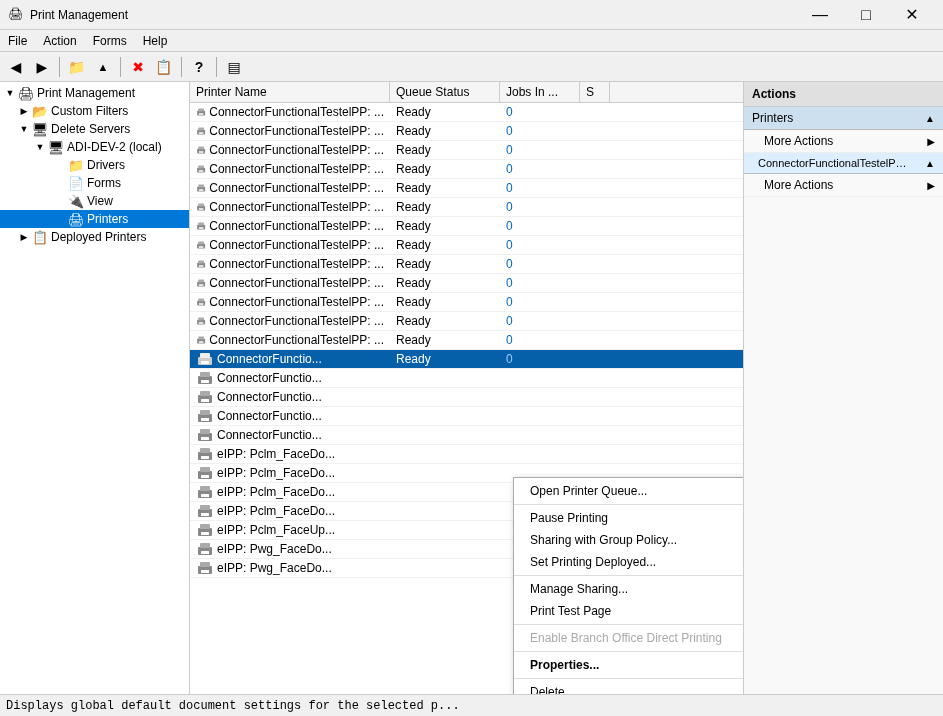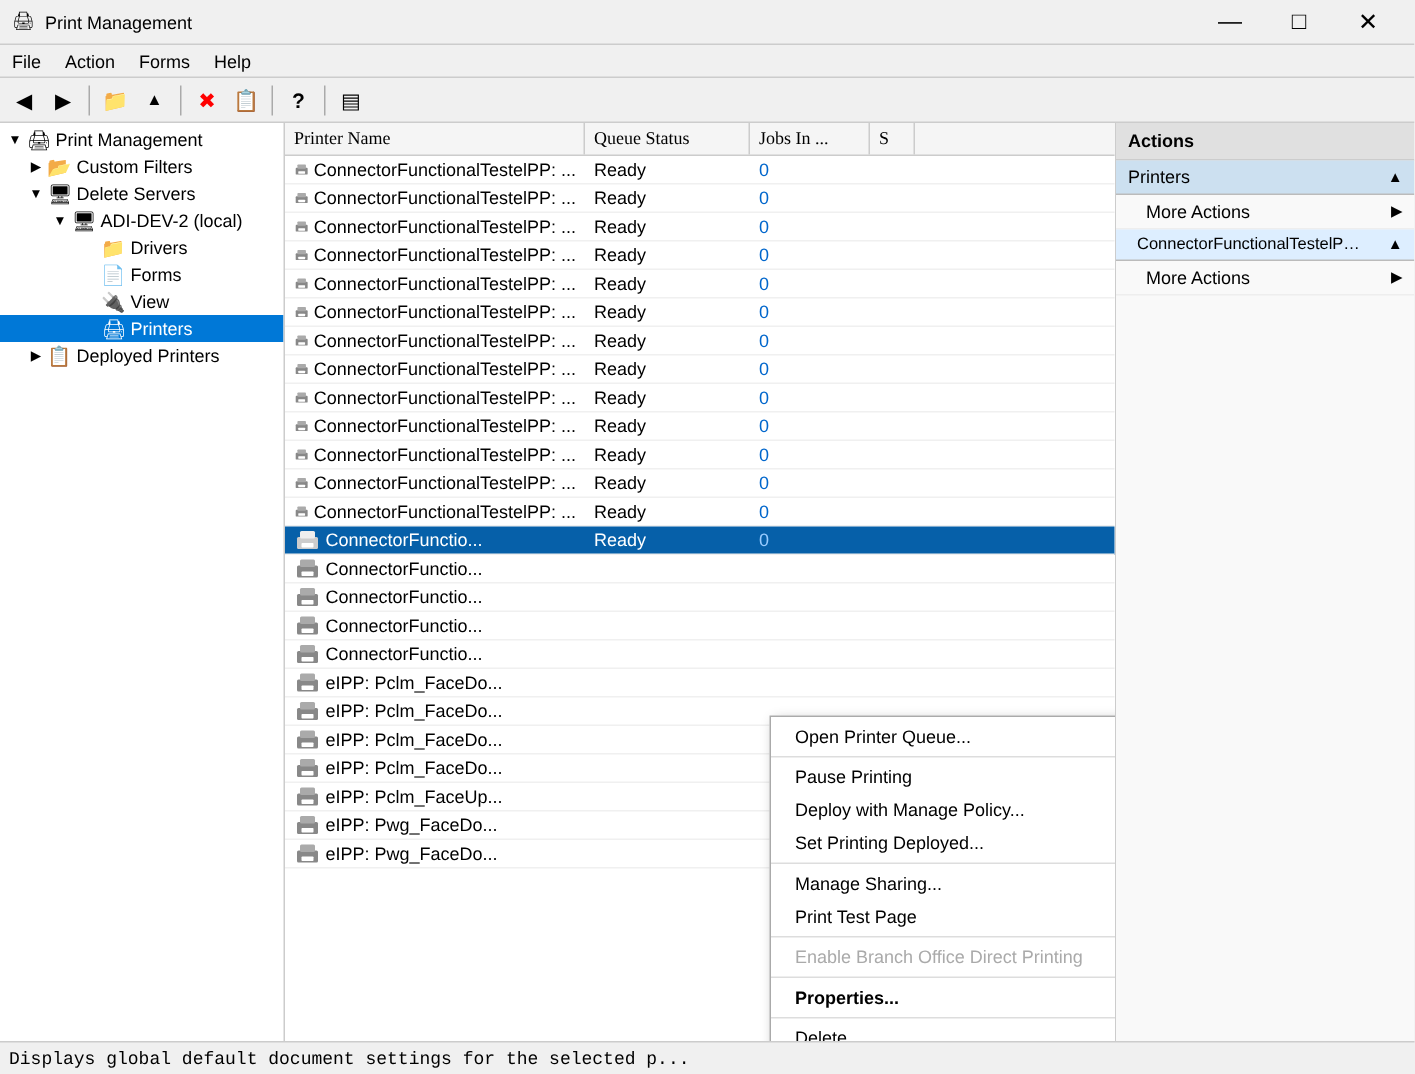--- a/index.html
+++ b/index.html
@@ -91,21 +91,20 @@
       overflow: auto;
       position: relative;
     }
     .list-header {
       display: flex;
       background: #f5f5f5;
       border-bottom: 1px solid #ccc;
       position: sticky;
       top: 0;
       z-index: 10;
-      font-family: Liberation Serif, serif;
     }
     .list-header-cell {
       padding: 3px 6px;
       font-size: 12px;
       font-weight: normal;
       border-right: 1px solid #ccc;
       cursor: pointer;
       white-space: nowrap;
     }
     .list-row {
@@ -561,21 +560,21 @@
           </svg>eIPP: Pwg_FaceDo...</div>
       <div class="list-cell" style="width:110px;"></div>
       <div class="list-cell jobs" style="width:80px;"></div>
       <div class="list-cell" style="width:30px;"></div>
     </div>
 
     <div class="context-menu">
       <div class="ctx-item">Open Printer Queue...</div>
       <hr class="ctx-separator">
       <div class="ctx-item">Pause Printing</div>
-      <div class="ctx-item">Deploy with Manage Policy...</div>
+      <div class="ctx-item">Sharing with Group Policy...</div>
       <div class="ctx-item">Set Printing Deployed...</div>
       <hr class="ctx-separator">
       <div class="ctx-item">Manage Sharing...</div>
       <div class="ctx-item">Print Test Page</div>
       <hr class="ctx-separator">
       <div class="ctx-item disabled">Enable Branch Office Direct Printing</div>
       <hr class="ctx-separator">
       <div class="ctx-item bold">Properties...</div>
       <hr class="ctx-separator">
       <div class="ctx-item">Delete</div>

